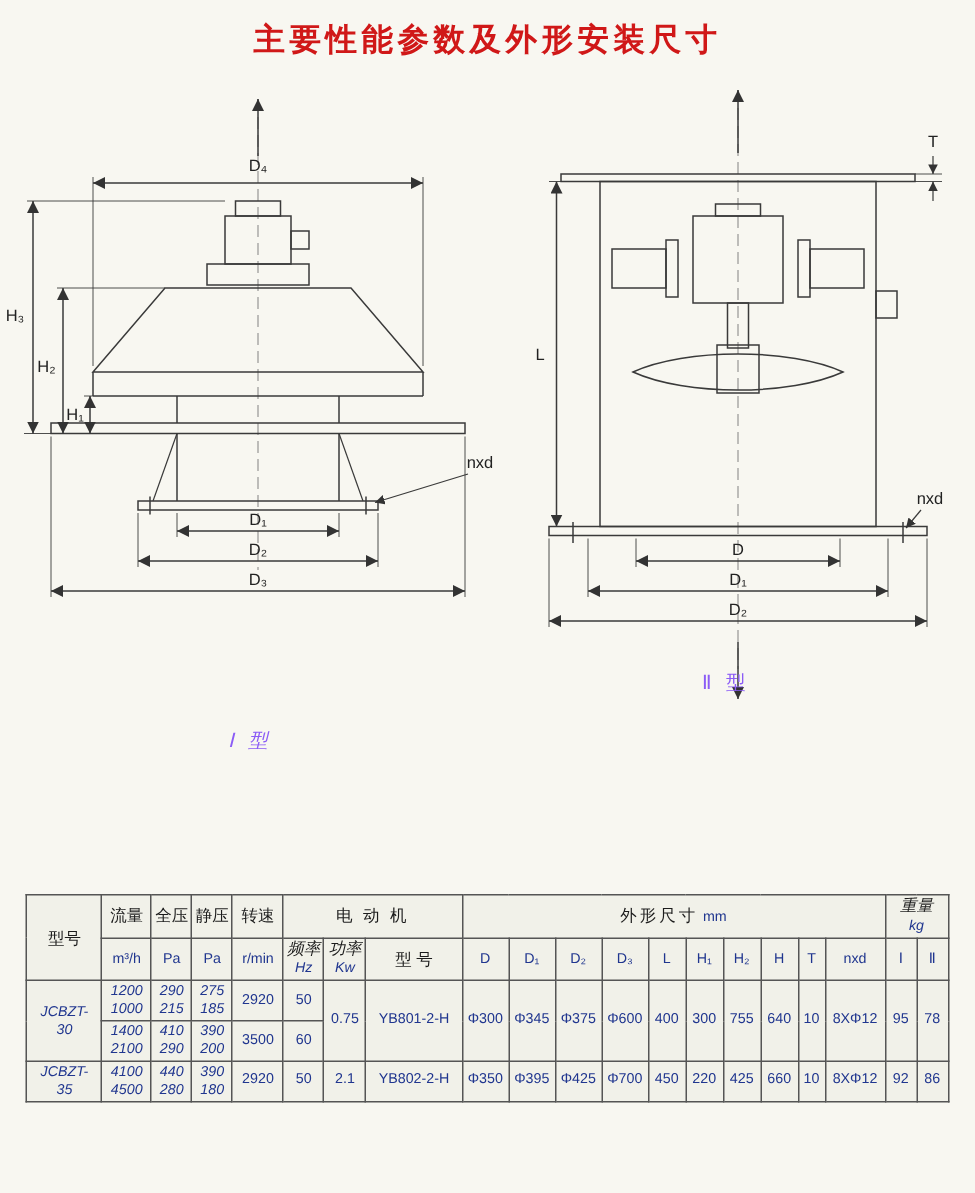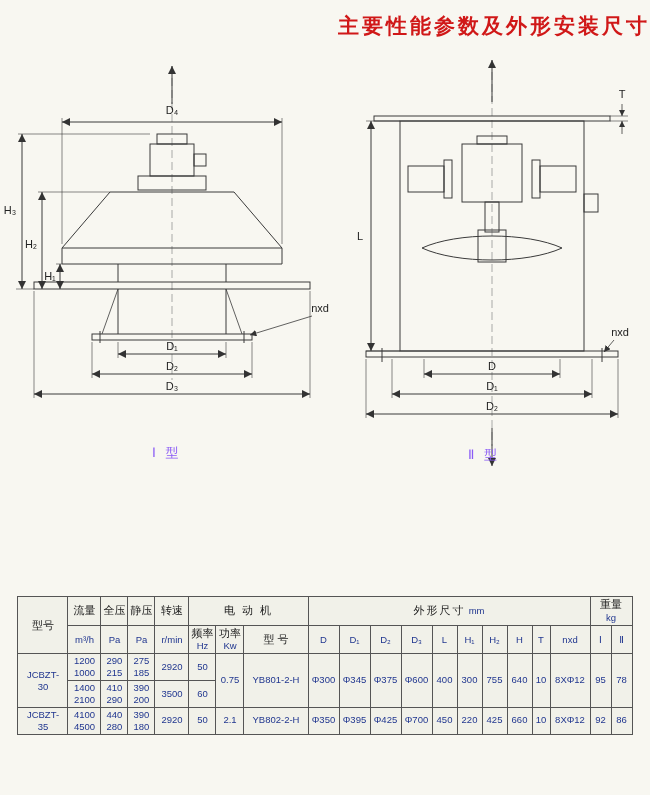--- a/index.html
+++ b/index.html
@@ -4,21 +4,21 @@
 <style>
   * { box-sizing: border-box; margin: 0; padding: 0; }
   html,body { width: 650px; height: 795px; }
   body {
     background: #f8f7f1;
     font-family: "Liberation Sans", sans-serif;
     position: relative;
     overflow: hidden;
   }
   .page-title {
-    text-align: right;
+    text-align: center;
     padding-top: 12px;
     font-size: 21px;
     font-weight: bold;
     color: #d01818;
     letter-spacing: 3px;
   }
   .diagrams { position: relative; height: 552px; }
   .diagrams svg { position: absolute; }
   #svg-type1 { left: 0px; top: 10px; }
   #svg-type2 { left: 352px; top: 4px; }
@@ -26,21 +26,21 @@
     font-family: "Liberation Sans", sans-serif;
     font-size: 11px;
     fill: #222;
   }
   .caption {
     position: absolute;
     font-size: 13px;
     color: #8b5cf6;
     letter-spacing: 3px;
   }
-  #caption-1 { left: 152px; top: 404px; }
+  #caption-1 { left: 152px; top: 445px; font-style: italic; }
   #caption-2 { left: 468px; top: 406px; }
 
   table.spec {
     border-collapse: collapse;
     table-layout: fixed;
     width: 612px;
     margin: 4px auto 0 auto;
     background: #f1f1e9;
     border: 1.5px solid #4a4a4a;
   }
@@ -48,21 +48,21 @@
     border: 1px solid #555;
     text-align: center;
     vertical-align: middle;
     padding: 1px 0;
     font-weight: normal;
     overflow: hidden;
   }
   table.spec th { font-size: 11px; color: #1c1c1c; }
   table.spec th .lat, table.spec th.lat { color: #20368f; font-size: 9.5px; }
   table.spec td { font-size: 9.5px; color: #20368f; line-height: 1.3; }
-  table.spec td div, table.spec th div { line-height: 1.25; }
+  table.spec td div, table.spec th div { line-height: 1.25; font-style: italic; }
   .grp { letter-spacing: 2px; margin-top: 33px; }
 </style>
 </head>
 <body>
 
 <div class="page-title">主要性能参数及外形安装尺寸</div>
 
 <div class="diagrams">
 
   <svg id="svg-type1" width="345" height="430" viewBox="0 0 345 430">

